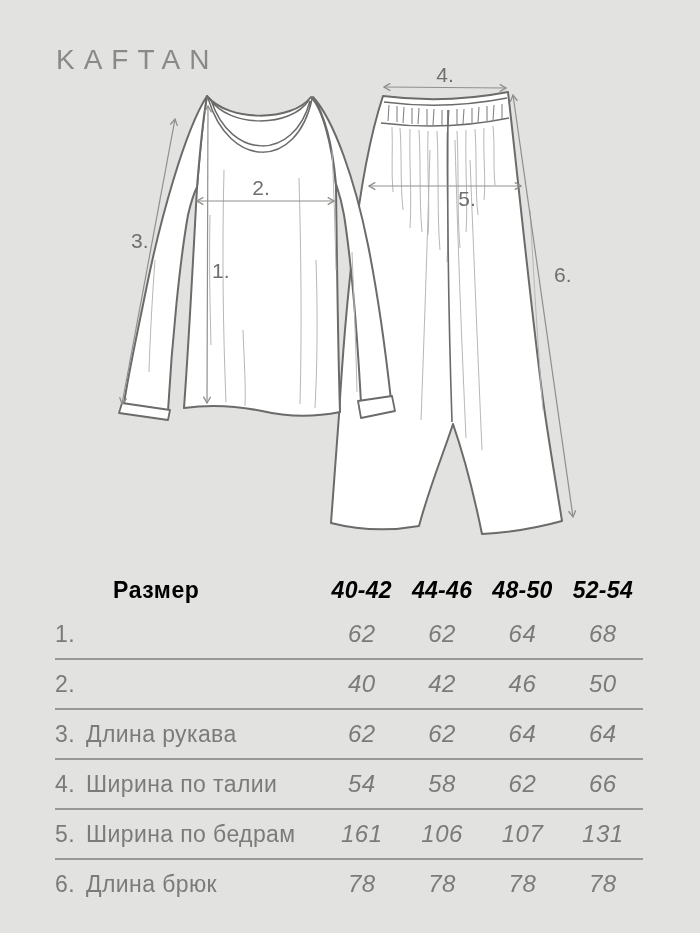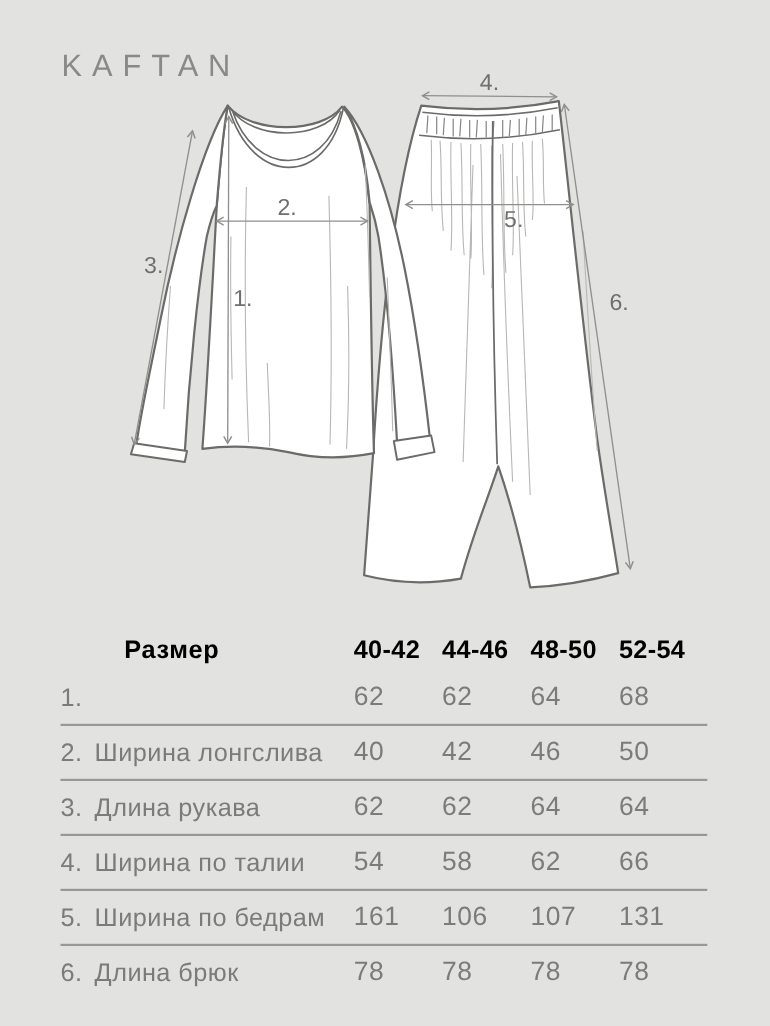--- a/index.html
+++ b/index.html
@@ -26,21 +26,21 @@
     position:absolute;left:55px;top:570px;width:588px;
     color:#7b7b79;
   }
   .thead{display:flex;align-items:center;height:40px;font-weight:700;color:#68:}
   .thead{color:#000000;}
   .trow{display:flex;align-items:center;height:48px;}
   .trow.bordered{border-bottom:2px solid #989894;}
   .label-cell{width:272px;display:flex;align-items:baseline;font-size:23px;letter-spacing:0.4px;}
   .thead .label-cell span{margin-left:58px;font-size:23px;letter-spacing:0.6px;}
   .num{width:31px;flex:none;}
-  .val-cell{width:82px;font-size:24px;letter-spacing:0.5px;}
+  .val-cell{width:82px;text-align:center;font-size:24px;letter-spacing:0.5px;font-style:italic;}
   .thead .val-cell{font-size:23px;letter-spacing:0.3px;}
 </style>
 </head>
 <body>
 
 <div class="page">
 
   <div class="logo">KAFTAN</div>
 
   <svg class="sketch" width="700" height="575" viewBox="0 0 700 575">
@@ -168,21 +168,20 @@
       </div>
       <div class="val-cell">62</div>
       <div class="val-cell">62</div>
       <div class="val-cell">64</div>
       <div class="val-cell">68</div>
     </div>
 
     <div class="trow bordered">
       <div class="label-cell">
         <span class="num">2.</span>
-        <span>Ширина лонгслива</span>
       </div>
       <div class="val-cell">40</div>
       <div class="val-cell">42</div>
       <div class="val-cell">46</div>
       <div class="val-cell">50</div>
     </div>
 
     <div class="trow bordered">
       <div class="label-cell">
         <span class="num">3.</span>

